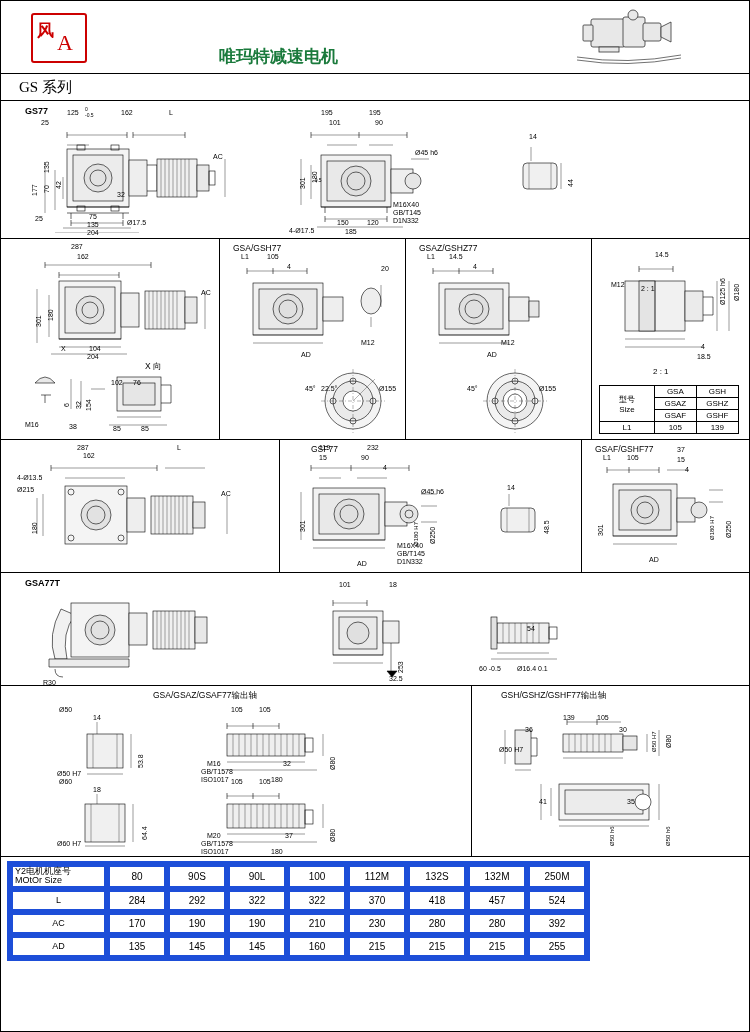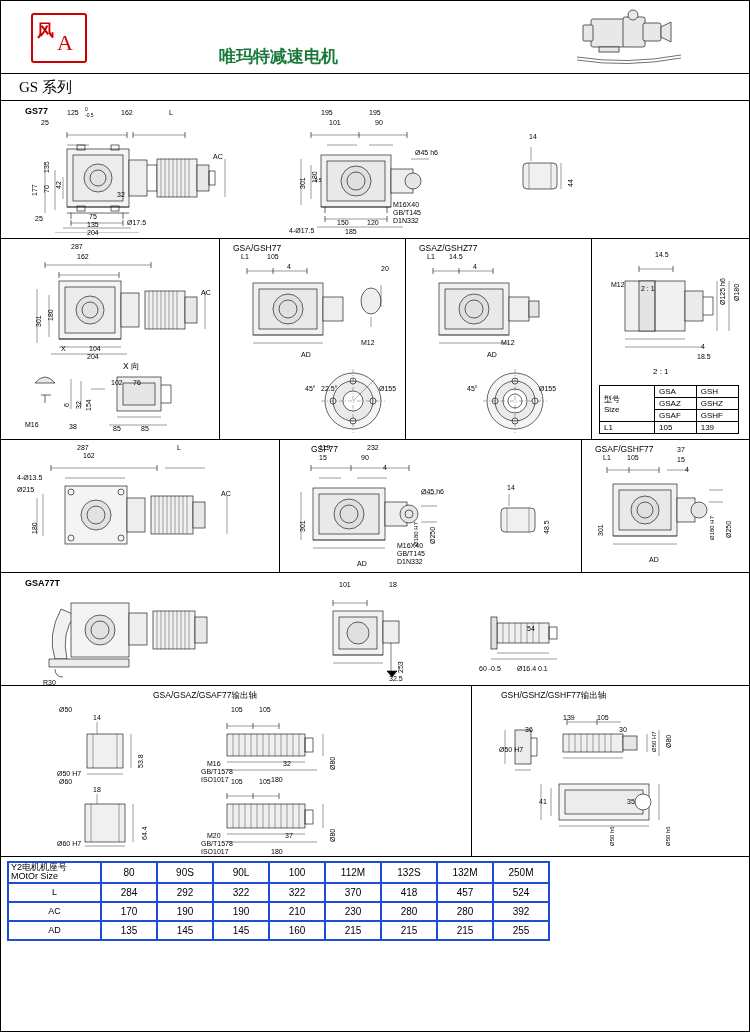--- a/index.html
+++ b/index.html
@@ -19,23 +19,23 @@
   .panel{position:relative;border-bottom:1px solid #000;}
   .lbl{position:absolute;font-size:8px;}
   .lbl.b{font-weight:bold;}
   .cap{position:absolute;font-size:8.5px;}
   .dim{position:absolute;font-size:7px;}
   .dimv{position:absolute;font-size:7px;transform:rotate(-90deg);transform-origin:left top;white-space:nowrap;}
   svg{display:block;}
   
   table{border-collapse:collapse;font-size:9px;}
   .l1tab{position:absolute;}
-  .l1tab td{border:1px solid #000;text-align:left;padding:1px 4px;font-size:8px;}
+  .l1tab td{border:1px solid #000;text-align:center;padding:1px 4px;font-size:8px;}
   .bottab{position:absolute;left:6px;bottom:4px;}
-  .bottab td{border:2px solid #1d4ed8;text-align:center;font-size:10px;height:15px;}
+  .bottab td{border:6px solid #1d4ed8;text-align:center;font-size:10px;height:15px;}
   .bottab td.h{font-size:9px;padding:0 3px;}
   .vline{position:absolute;width:1px;background:#000;}
 </style>
 </head>
 <body>
 
 <div class="page">
 
   <div class="hdr">
     <div class="logo">
@@ -230,21 +230,21 @@
     </svg>
     <div class="dim" style="left:70px;top:4px">287</div>
     <div class="dim" style="left:76px;top:14px">162</div>
     <div class="dimv" style="left:34px;top:88px">301</div>
     <div class="dimv" style="left:46px;top:82px">180</div>
     <div class="dim" style="left:88px;top:106px">104</div>
     <div class="dim" style="left:86px;top:114px">204</div>
     <div class="dim" style="left:200px;top:50px">AC</div>
     <div class="dim" style="left:60px;top:106px">X</div>
 
-    <div class="cap" style="left:122px;top:122px">X 向</div>
+    <div class="cap" style="left:144px;top:122px">X 向</div>
     <svg style="position:absolute;left:20px;top:130px" width="196" height="64">
       <g stroke="#000" fill="none" stroke-width="0.6">
         <path d="M14 14 q10 -12 20 0 z" fill="#e9e9e9"></path>
         <path d="M20 26 h10 M24 26 v8"></path>
         <path d="M50 10 v30" stroke-width="0.4"></path>
         <path d="M60 12 v26" stroke-width="0.4"></path>
         <rect x="96" y="8" width="44" height="34" fill="#f0f0f0"></rect>
         <rect x="102" y="14" width="32" height="22" fill="#e6e6e6"></rect>
         <path d="M140 16 h10 v18 h-10"></path>
         <path d="M96 48 h44" stroke-width="0.4"></path>

